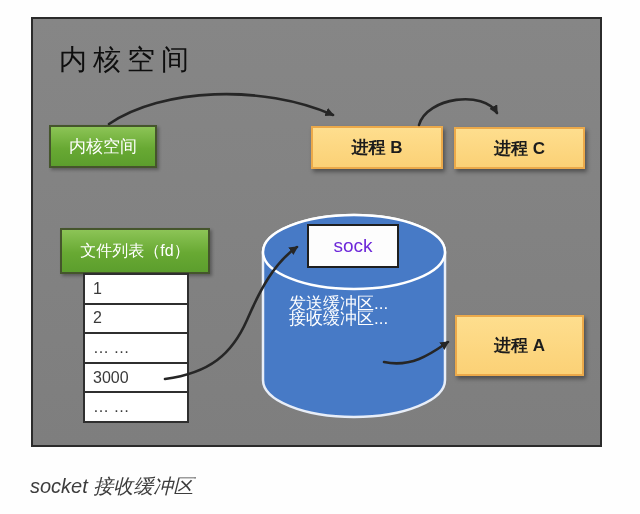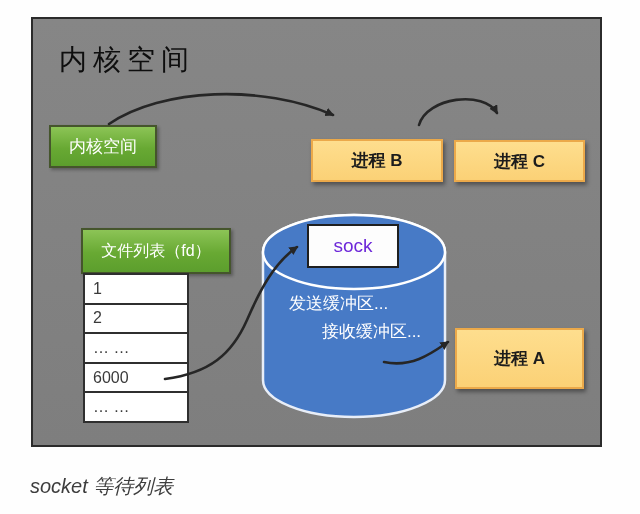--- a/index.html
+++ b/index.html
@@ -38,35 +38,34 @@
     background: linear-gradient(180deg, #8cc456 0%, #68a933 55%, #5c9e2d 100%);
     border: 2px solid #45552c;
     box-shadow: 2px 2px 3px rgba(0,0,0,0.30);
     display: flex;
     align-items: center;
     justify-content: center;
     color: #ffffff;
     font-size: 17px;
   }
   .work-queue { left: 16px; top: 106px; width: 108px; height: 43px; }
-  .file-list-header { left: 27px; top: 209px; width: 150px; height: 46px; font-size: 16px; margin-left: 21px; }
+  .file-list-header { left: 27px; top: 209px; width: 150px; height: 46px; font-size: 16px; }
 
   
   .yellow-box {
     position: absolute;
     background: linear-gradient(180deg, #fede8e 0%, #fbd176 100%);
     border: 2px solid #eba94a;
     box-shadow: 2px 3px 4px rgba(0,0,0,0.38);
     display: flex;
     align-items: center;
     justify-content: center;
     color: #1c1c1c;
     font-size: 17px;
     font-weight: 600;
-    margin-top: 13px;
   }
   .process-b { left: 278px; top: 107px; width: 132px; height: 43px; }
   .process-c { left: 421px; top: 108px; width: 131px; height: 42px; }
   .process-a { left: 422px; top: 296px; width: 129px; height: 61px; }
 
   
   .fd-table {
     position: absolute;
     left: 50px; top: 254px;
     width: 106px; height: 150px;
@@ -107,21 +106,21 @@
 
   .cyl-line {
     position: absolute;
     left: 256px;
     width: 165px;
     font-size: 17px;
     color: #ffffff;
     white-space: nowrap;
   }
   .cyl-line.send { top: 273px; }
-  .cyl-line.recv { top: 301px; text-align: center; }
+  .cyl-line.recv { top: 288px; }
   .cyl-line.wait { top: 325px; color: #dd6f45; }
 
   
   .arrows {
     position: absolute;
     left: 0; top: 0;
     width: 567px; height: 426px;
     pointer-events: none;
   }
 
@@ -167,21 +166,21 @@
       <div class="fd-row">
           <span>1</span>
         </div>
       <div class="fd-row">
           <span>2</span>
         </div>
       <div class="fd-row">
           <span>… …</span>
         </div>
       <div class="fd-row">
-          <span>6000</span>
+          <span>3000</span>
         </div>
       <div class="fd-row">
           <span>… …</span>
         </div>
     </div>
 
     <div class="yellow-box process-b">
       <span>进程 B</span>
     </div>
     <div class="yellow-box process-c">
@@ -198,15 +197,15 @@
         </marker>
       </defs>
       <path d="M 76 105 C 129 69, 229 65, 300 96" fill="none" stroke="#262626" stroke-width="2.6" stroke-linecap="round" marker-end="url(#ah)"></path>
       <path d="M 386 106 C 394 78, 451 71, 464 94" fill="none" stroke="#262626" stroke-width="2.6" stroke-linecap="round" marker-end="url(#ah)"></path>
       <path d="M 132 360 C 177 354, 199 335, 214 301 C 227 271, 241 244, 264 228" fill="none" stroke="#262626" stroke-width="2.6" stroke-linecap="round" marker-end="url(#ah)"></path>
       <path d="M 351 343 C 379 349, 399 334, 415 323" fill="none" stroke="#262626" stroke-width="2.6" stroke-linecap="round" marker-end="url(#ah)"></path>
     </svg>
 
   </div>
 
-  <div class="caption">socket 等待列表</div>
+  <div class="caption">socket 接收缓冲区</div>
 
 </div>
 
 </body></html>

